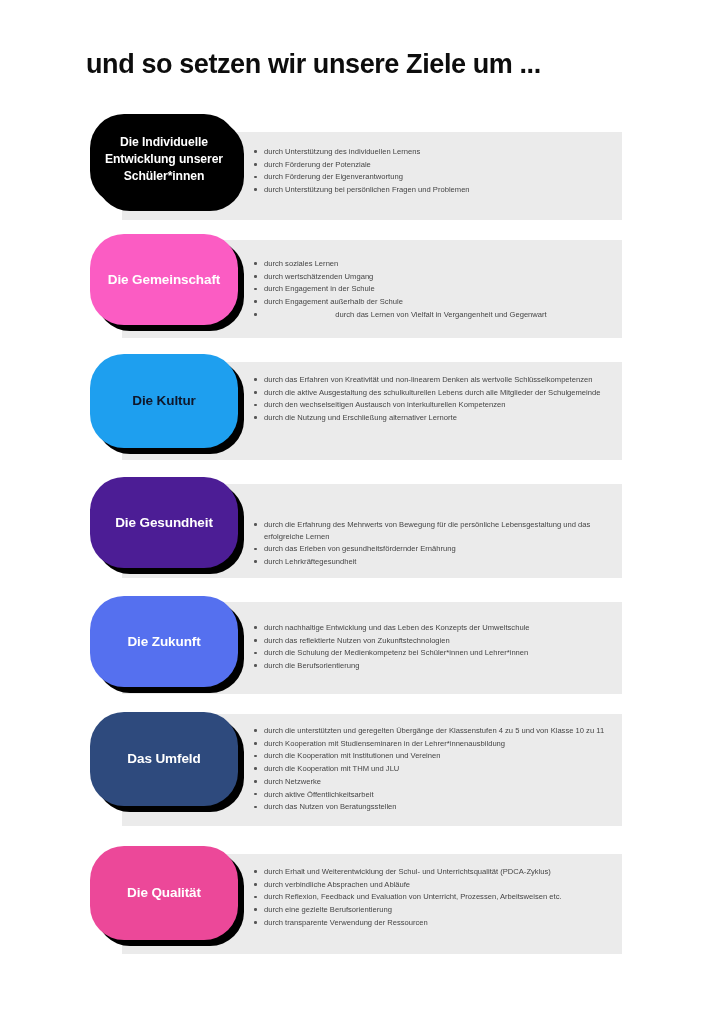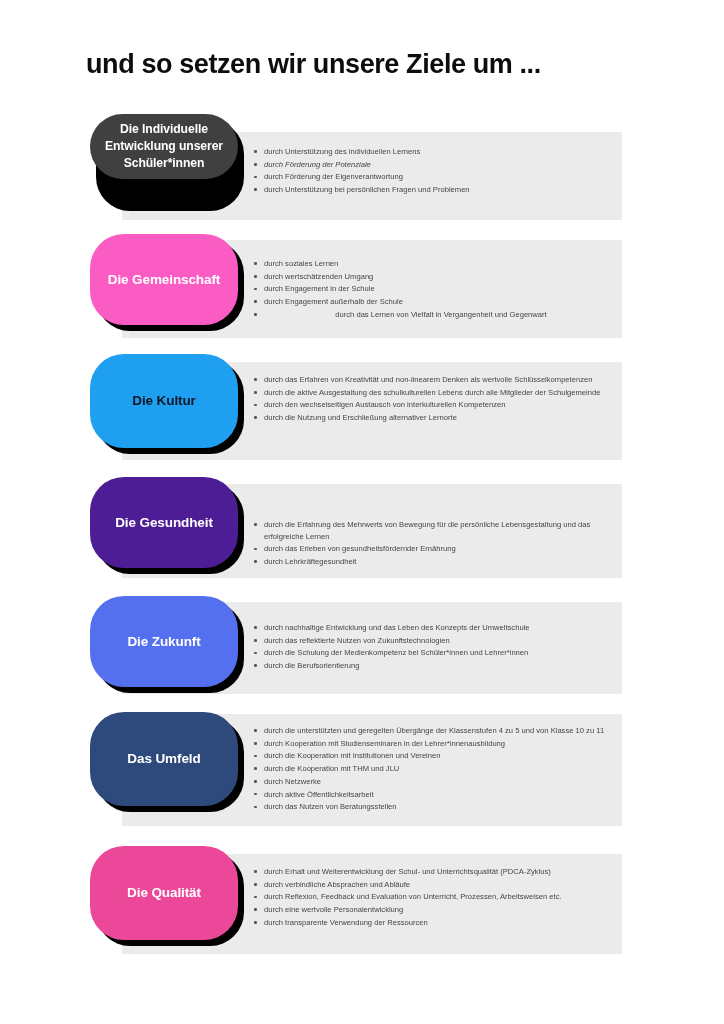--- a/index.html
+++ b/index.html
@@ -113,26 +113,26 @@
 <body>
 
 <div id="page">
 
   <div id="title">und so setzen wir unsere Ziele um ...</div>
 
   <div id="rows">
       <div class="row" style="top: 0px;">
         <div class="gray-panel" style="top: 132px; height: 88px; background: rgb(235, 235, 235);"></div>
         <div class="card-shadow" style="top: 120px; left: 96px; width: 148px; height: 91px;"></div>
-        <div class="card" style="top: 114px; height: 65px; background: #404040;">
+        <div class="card" style="top: 114px; height: 91px; background: #000000;">
           <div class="card-label multiline" style="color: rgb(255, 255, 255);">Die Individuelle Entwicklung unserer Schüler*innen</div>
         </div>
         <ul class="bullets" style="top: 146px;">
           <li style="color: rgb(69, 69, 69);">durch Unterstützung des individuellen Lernens</li>
-          <li style="color: rgb(69, 69, 69); font-style: italic;">durch Förderung der Potenziale</li>
+          <li style="color: rgb(69, 69, 69);">durch Förderung der Potenziale</li>
           <li style="color: rgb(69, 69, 69);">durch Förderung der Eigenverantwortung</li>
           <li style="color: rgb(69, 69, 69);">durch Unterstützung bei persönlichen Fragen und Problemen</li>
         </ul>
       </div>
       <div class="row" style="top: 0px;">
         <div class="gray-panel" style="top: 240px; height: 98px; background: rgb(235, 235, 235);"></div>
         <div class="card-shadow" style="top: 240px; left: 96px; width: 148px; height: 91px;"></div>
         <div class="card" style="top: 234px; height: 91px; background: rgb(251, 92, 195);">
           <div class="card-label" style="color: rgb(255, 255, 255);">Die Gemeinschaft</div>
         </div>
@@ -201,19 +201,19 @@
       <div class="row" style="top: 0px;">
         <div class="gray-panel" style="top: 854px; height: 100px; background: rgb(235, 235, 235);"></div>
         <div class="card-shadow" style="top: 852px; left: 96px; width: 148px; height: 94px;"></div>
         <div class="card" style="top: 846px; height: 94px; background: #ec4899;">
           <div class="card-label" style="color: rgb(255, 255, 255);">Die Qualität</div>
         </div>
         <ul class="bullets" style="top: 866px;">
           <li style="color: rgb(69, 69, 69);">durch Erhalt und Weiterentwicklung der  Schul- und Unterrichtsqualität (PDCA-Zyklus)</li>
           <li style="color: rgb(69, 69, 69);">durch verbindliche Absprachen und Abläufe</li>
           <li style="color: rgb(69, 69, 69);">durch Reflexion, Feedback und Evaluation von Unterricht, Prozessen, Arbeitsweisen etc.</li>
-          <li style="color: rgb(69, 69, 69);">durch eine wertvolle Personalentwicklung</li>
+          <li style="color: rgb(69, 69, 69);">durch eine gezielte Berufsorientierung</li>
           <li style="color: rgb(69, 69, 69);">durch transparente Verwendung der Ressourcen</li>
         </ul>
       </div>
     </div>
 
 </div>
 
 </body></html>

